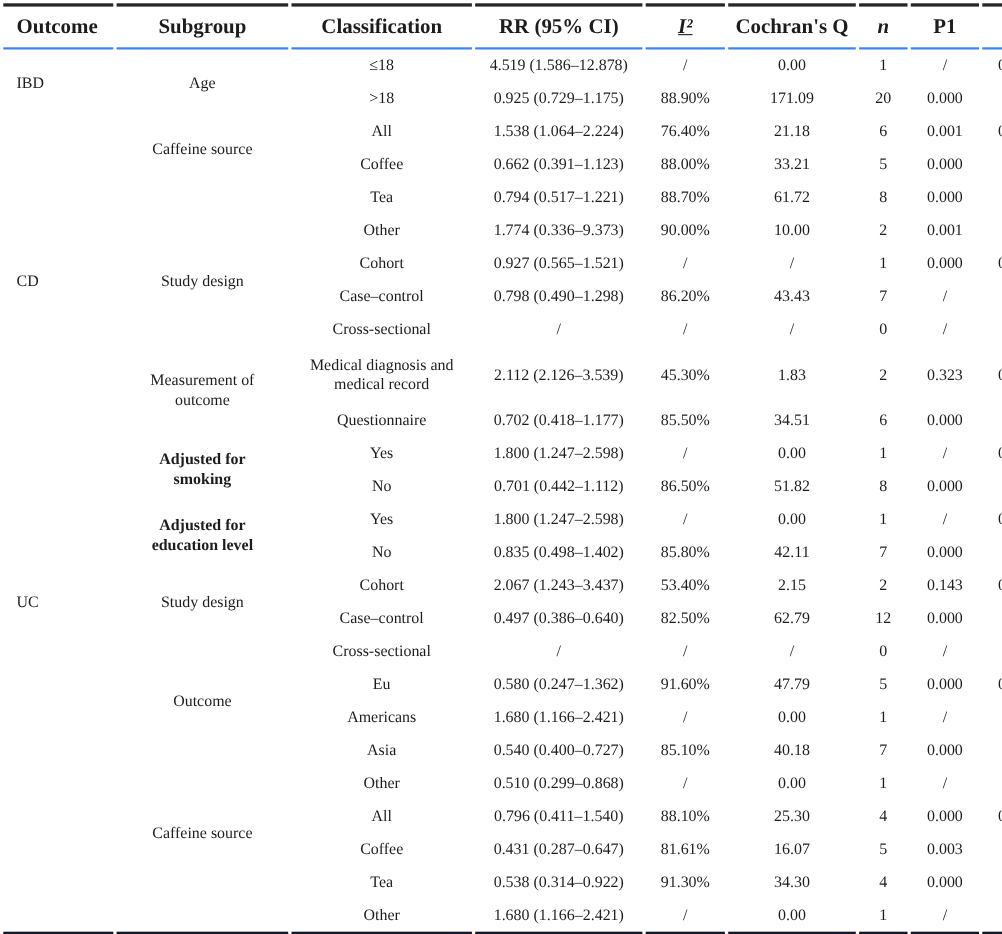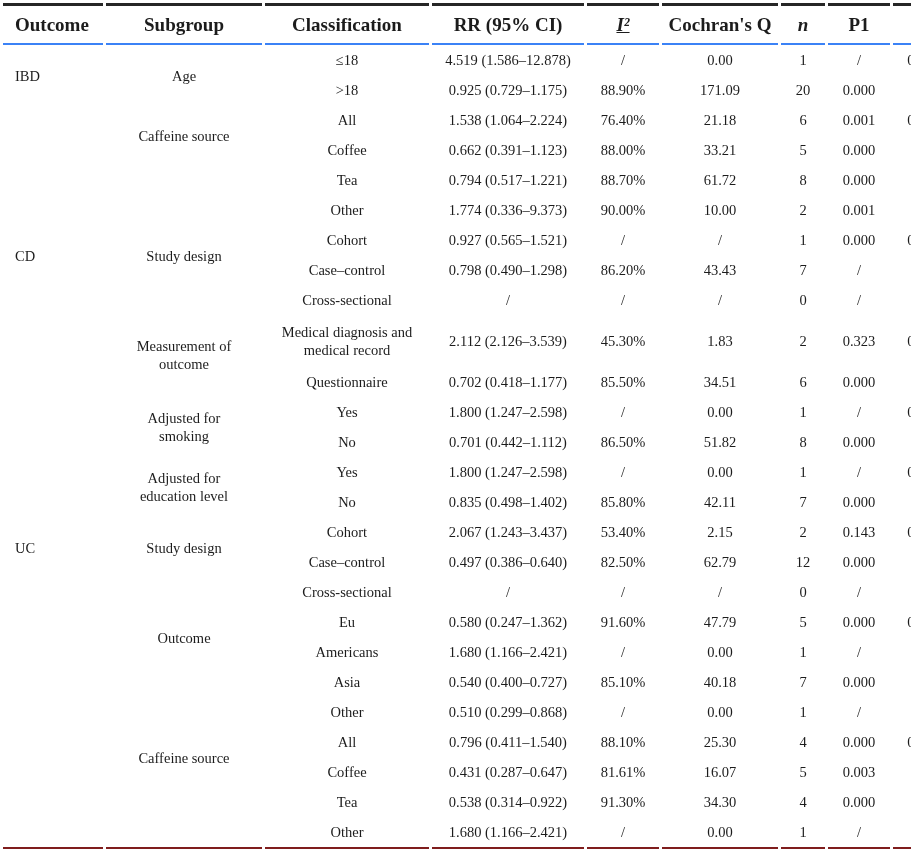--- a/index.html
+++ b/index.html
@@ -60,23 +60,24 @@
   }
   td.group-label {
     vertical-align: top;
     padding-top: 22px;
     padding-left: 16px;
     padding-right: 16px;
   }
   td.group-label.mid {
     vertical-align: middle;
     padding-top: 0;
+    font-weight: bold;
   }
   td.col-outcome.group-label { padding-left: 12px; padding-right: 2px; }
-  td.bottom { border-bottom: 3px solid #7f1d1d; }
+  td.bottom { border-bottom: 3px solid #0f172a; }
 </style>
 </head>
 <body>
 
 <div class="page">
   <table class="stat-table">
     <thead>
       <tr id="header-row">
           <th class="col-outcome">Outcome</th>
           <th class="col-subgroup">Subgroup</th>

